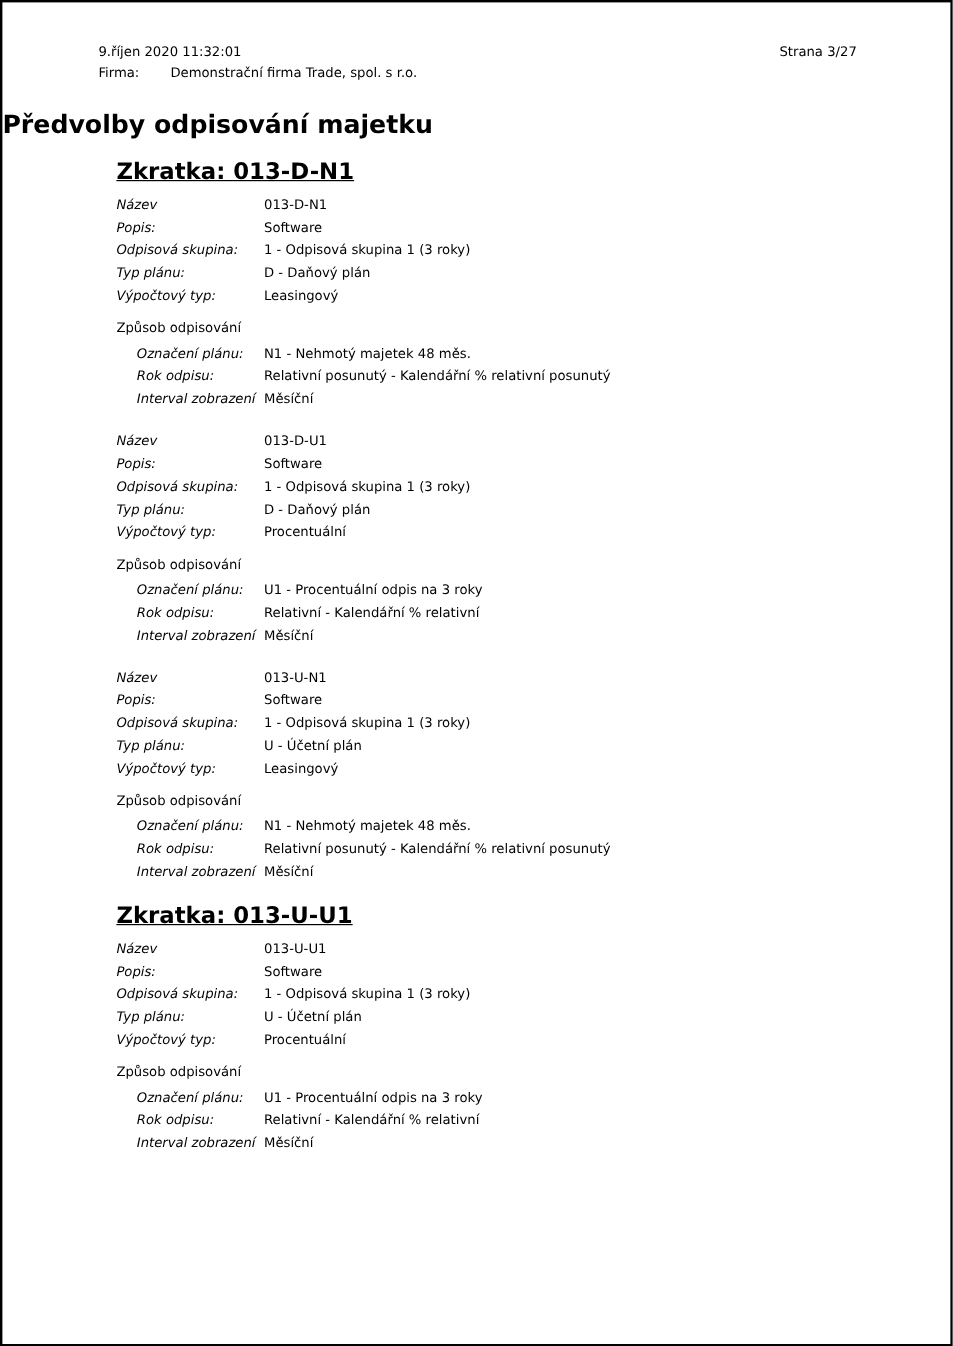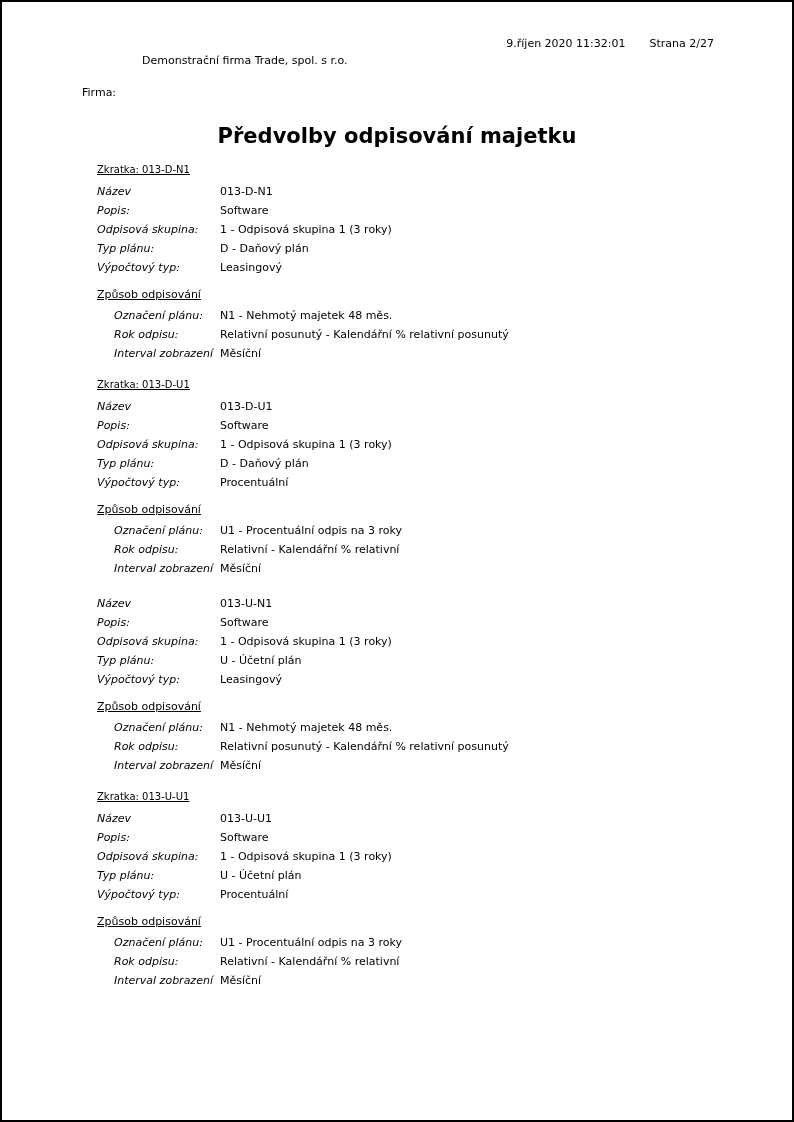--- a/index.html
+++ b/index.html
@@ -16,50 +16,49 @@
     font-family: "DejaVu Sans", "Liberation Sans", sans-serif;
     font-size: 11px;
     color: #000000;
     overflow: hidden;
   }
   .report-header {
     margin: 34px 78px 0 80px;
   }
   .header-top {
     display: flex;
-    justify-content: flex-end;
+    justify-content: space-between;
     line-height: 15px;
     gap: 24px;
   }
   .firm-row {
     display: flex;
     margin-top: 2px;
     line-height: 15px;
   }
   .firm-label {
     width: 60px;
     flex-shrink: 0;
-    margin-top: 32px;
   }
   .report-title {
     margin: 24px 0 0 0;
-    text-align: center;
+    text-align: left;
     font-size: 21px;
     font-weight: bold;
   }
   .content {
     margin: 10px 40px 0 95px;
   }
   .entry {
     margin-top: 16px;
   }
   .entry-heading {
     margin: 0 0 7px 0;
-    font-size: 10px;
-    font-weight: normal;
+    font-size: 19px;
+    font-weight: bold;
     text-decoration: underline;
   }
   .field-row {
     display: flex;
     line-height: 19px;
   }
   .field-row .label {
     width: 123px;
     flex-shrink: 0;
     font-style: italic;
@@ -67,32 +66,31 @@
   .field-row.sub {
     margin-left: 17px;
   }
   .field-row.sub .label {
     width: 106px;
     flex-shrink: 0;
   }
   .subheading {
     margin: 8px 0 2px 0;
     line-height: 19px;
-    text-decoration: underline;
   }
 </style>
 </head>
 <body>
 
 <div class="page">
 
   <div class="report-header">
     <div class="header-top">
       <span>9.říjen 2020 11:32:01</span>
-      <span>Strana 2/27</span>
+      <span>Strana 3/27</span>
     </div>
     <div class="firm-row">
       <span class="firm-label">Firma:</span>
       <span>Demonstrační firma Trade, spol. s r.o.</span>
     </div>
   </div>
 
   <h1 class="report-title">Předvolby odpisování majetku</h1>
 
   <div class="content">
@@ -128,21 +126,20 @@
         <span class="label">Rok odpisu:</span>
         <span class="value">Relativní posunutý - Kalendářní % relativní posunutý</span>
       </div>
       <div class="field-row sub">
         <span class="label">Interval zobrazení</span>
         <span class="value">Měsíční</span>
       </div>
     </section>
 
     <section class="entry">
-      <h2 class="entry-heading">Zkratka: 013-D-U1</h2>
       <div class="field-row">
         <span class="label">Název</span>
         <span class="value">013-D-U1</span>
       </div>
       <div class="field-row">
         <span class="label">Popis:</span>
         <span class="value">Software</span>
       </div>
       <div class="field-row">
         <span class="label">Odpisová skupina:</span>

